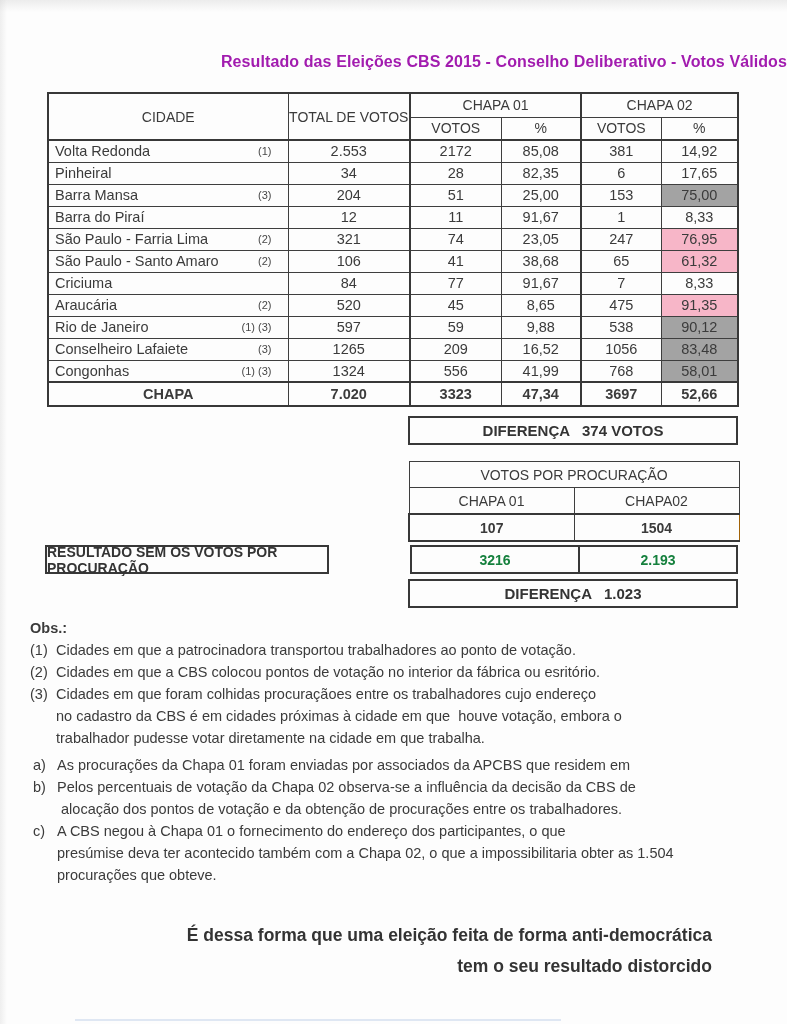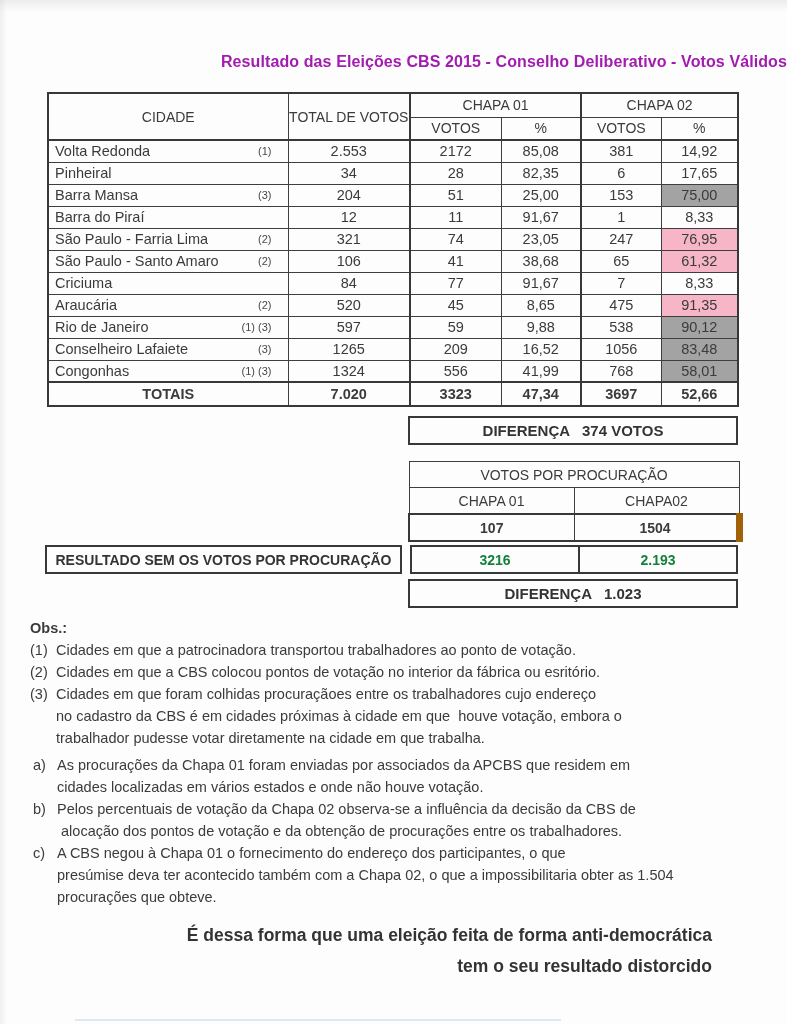--- a/index.html
+++ b/index.html
@@ -46,24 +46,24 @@
     font-weight:bold; font-size:15px; white-space:pre; color:#343434; }
   .dif1 { top:416px; }
   .dif2 { top:579px; }
 
   
   .proc { position:absolute; left:408px; top:461px; width:330px;
     border-collapse:collapse; table-layout:fixed; font-size:14px; text-align:center; }
   .proc th, .proc td { border:1px solid #3e3e3e; height:23px; font-weight:normal; }
   .proc .val { font-weight:bold; border-top:2px solid #383838; border-bottom:2px solid #383838; }
   .proc .vl { border-left:2px solid #383838; }
-  .proc .vr { border-right:7px solid #a16207; }
-
-  
-  .res-label { position:absolute; left:45px; top:545px; width:357px; height:29px;
+  .proc .vr { border-right:1px solid #a16207; }
+
+  
+  .res-label { position:absolute; left:45px; top:545px; width:284px; height:29px;
     border:2px solid #383838; box-sizing:border-box;
     display:flex; align-items:center; justify-content:center;
     font-weight:bold; font-size:14px; color:#343434; }
   .res-values { position:absolute; left:410px; top:545px; width:328px; height:29px;
     border:2px solid #383838; box-sizing:border-box; display:flex; }
   .res-cell { display:flex; align-items:center; justify-content:center;
     font-weight:bold; font-size:14px; color:#15803d; }
   .res-cell.c1 { width:166px; border-right:2px solid #383838; }
   .res-cell.c2 { flex:1; }
 
@@ -255,21 +255,21 @@
             </div>
           </td>
       <td class="num">1324</td>
       <td class="num tl">556</td>
       <td class="num">41,99</td>
       <td class="num tl">768</td>
       <td class="num cyan">58,01</td>
     </tr>
 
     <tr class="totals">
-      <td class="num">TOTAIS</td>
+      <td class="num">CHAPA</td>
       <td class="num">7.020</td>
       <td class="num tl">3323</td>
       <td class="num">47,34</td>
       <td class="num tl">3697</td>
       <td class="num">52,66</td>
     </tr>
   </tbody>
     </table>
 
   <div class="dif-box dif1">
@@ -330,21 +330,20 @@
         <div class="note-line">trabalhador pudesse votar diretamente na cidade em que trabalha.</div>
       </div>
     </div>
   </div>
 
   <div class="remarks">
     <div class="remark-item">
       <span class="remark-marker">a)</span>
       <div>
         <div class="note-line">As procurações da Chapa 01 foram enviadas por associados da APCBS que residem em</div>
-        <div class="note-line">cidades localizadas em vários estados e onde não houve votação.</div>
       </div>
     </div>
     <div class="remark-item">
       <span class="remark-marker">b)</span>
       <div>
         <div class="note-line">Pelos percentuais de votação da Chapa 02 observa-se a influência da decisão da CBS de</div>
         <div class="note-line"> alocação dos pontos de votação e da obtenção de procurações entre os trabalhadores.</div>
       </div>
     </div>
     <div class="remark-item">

